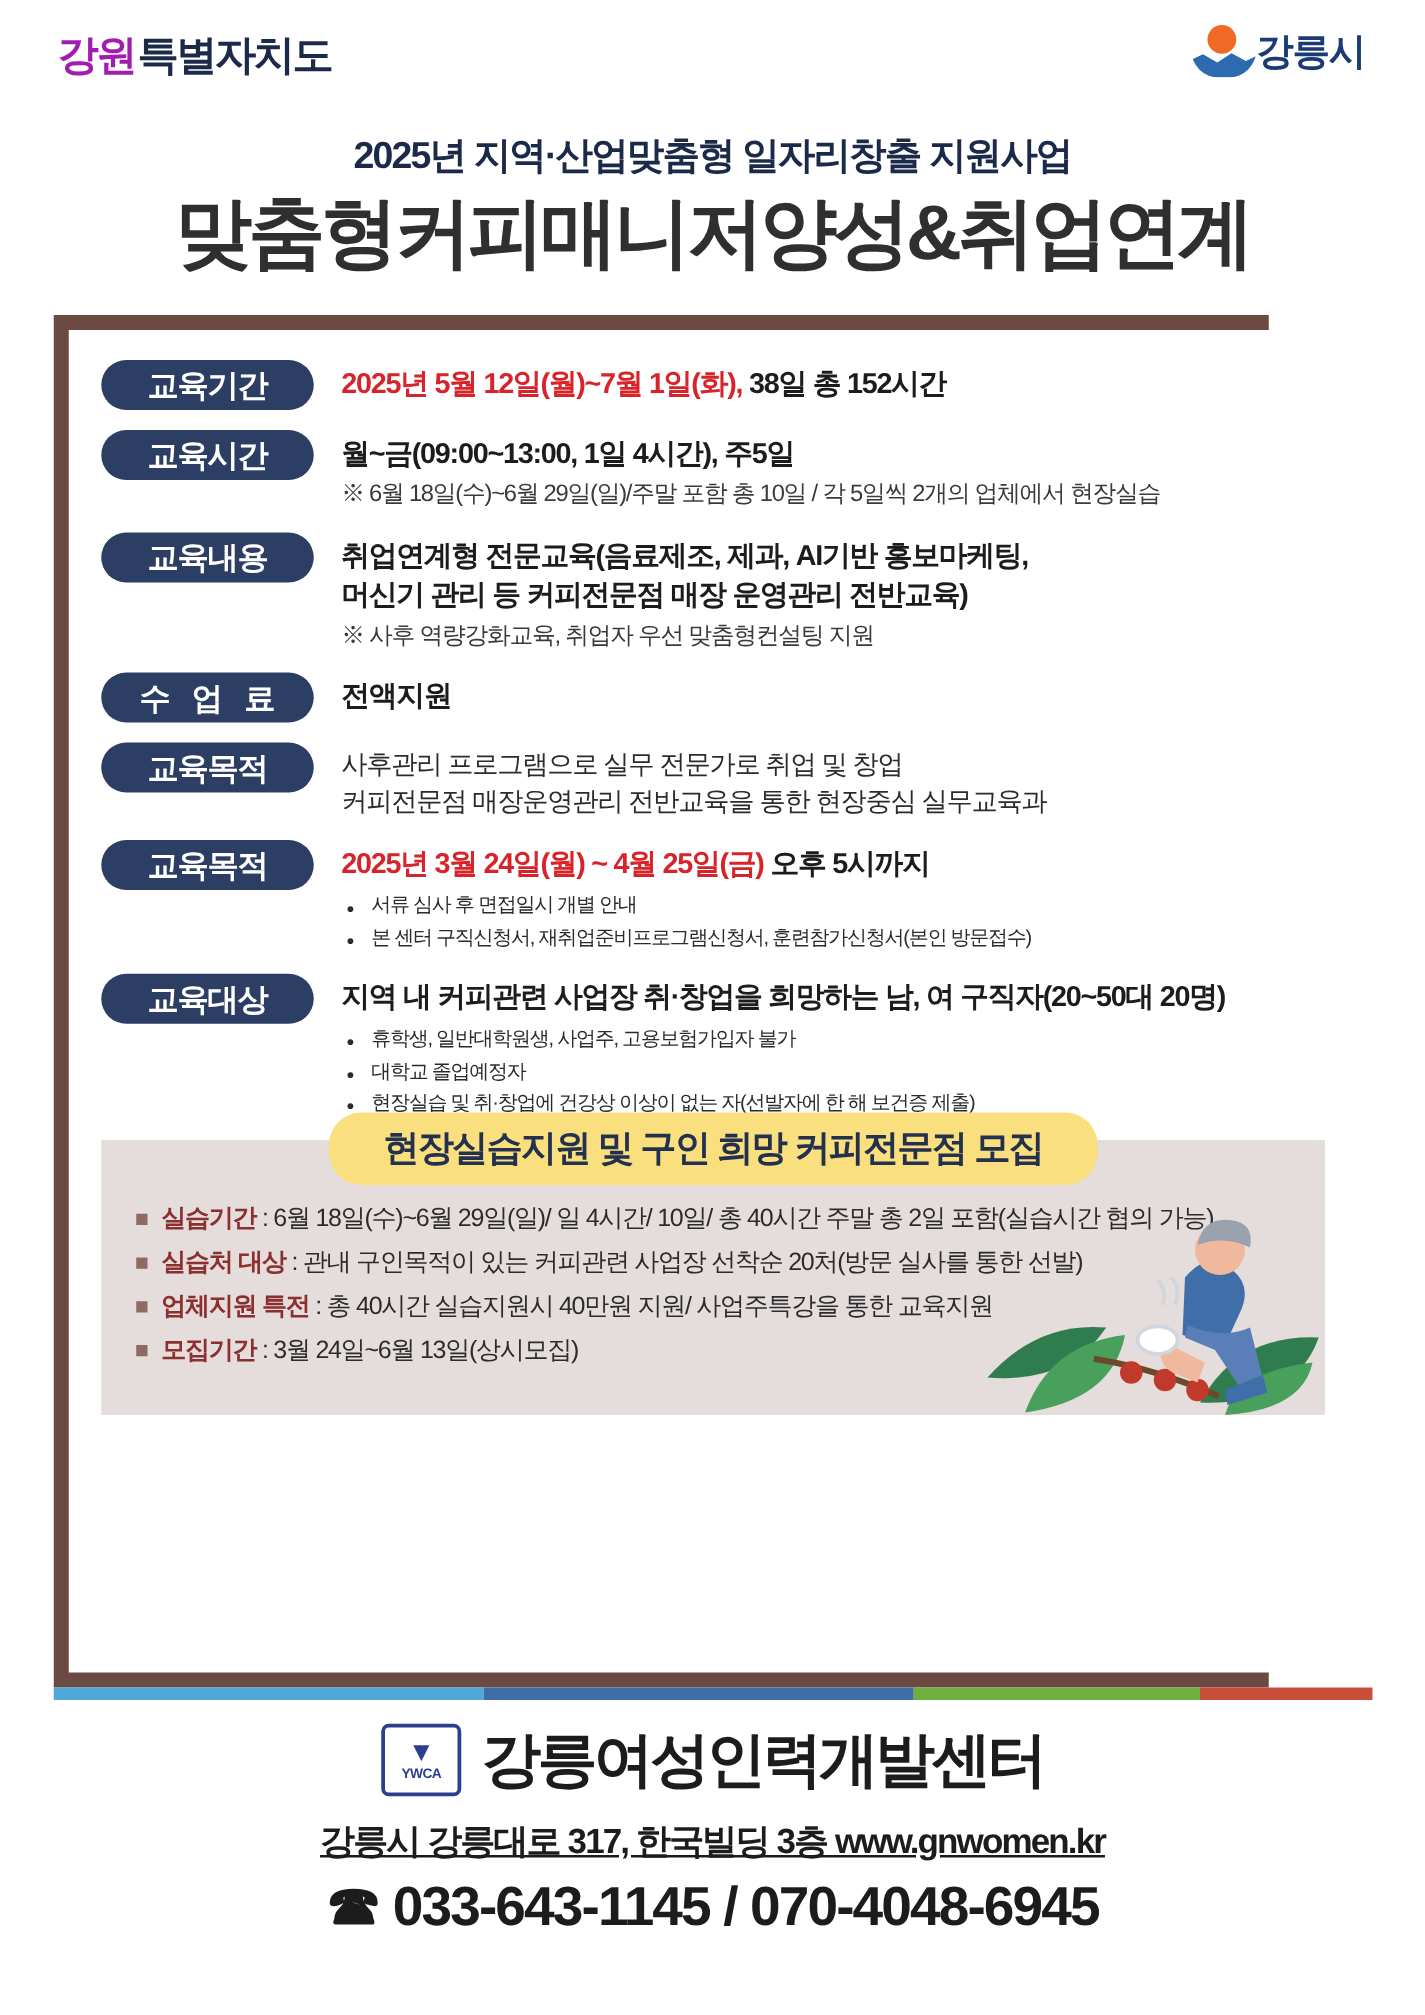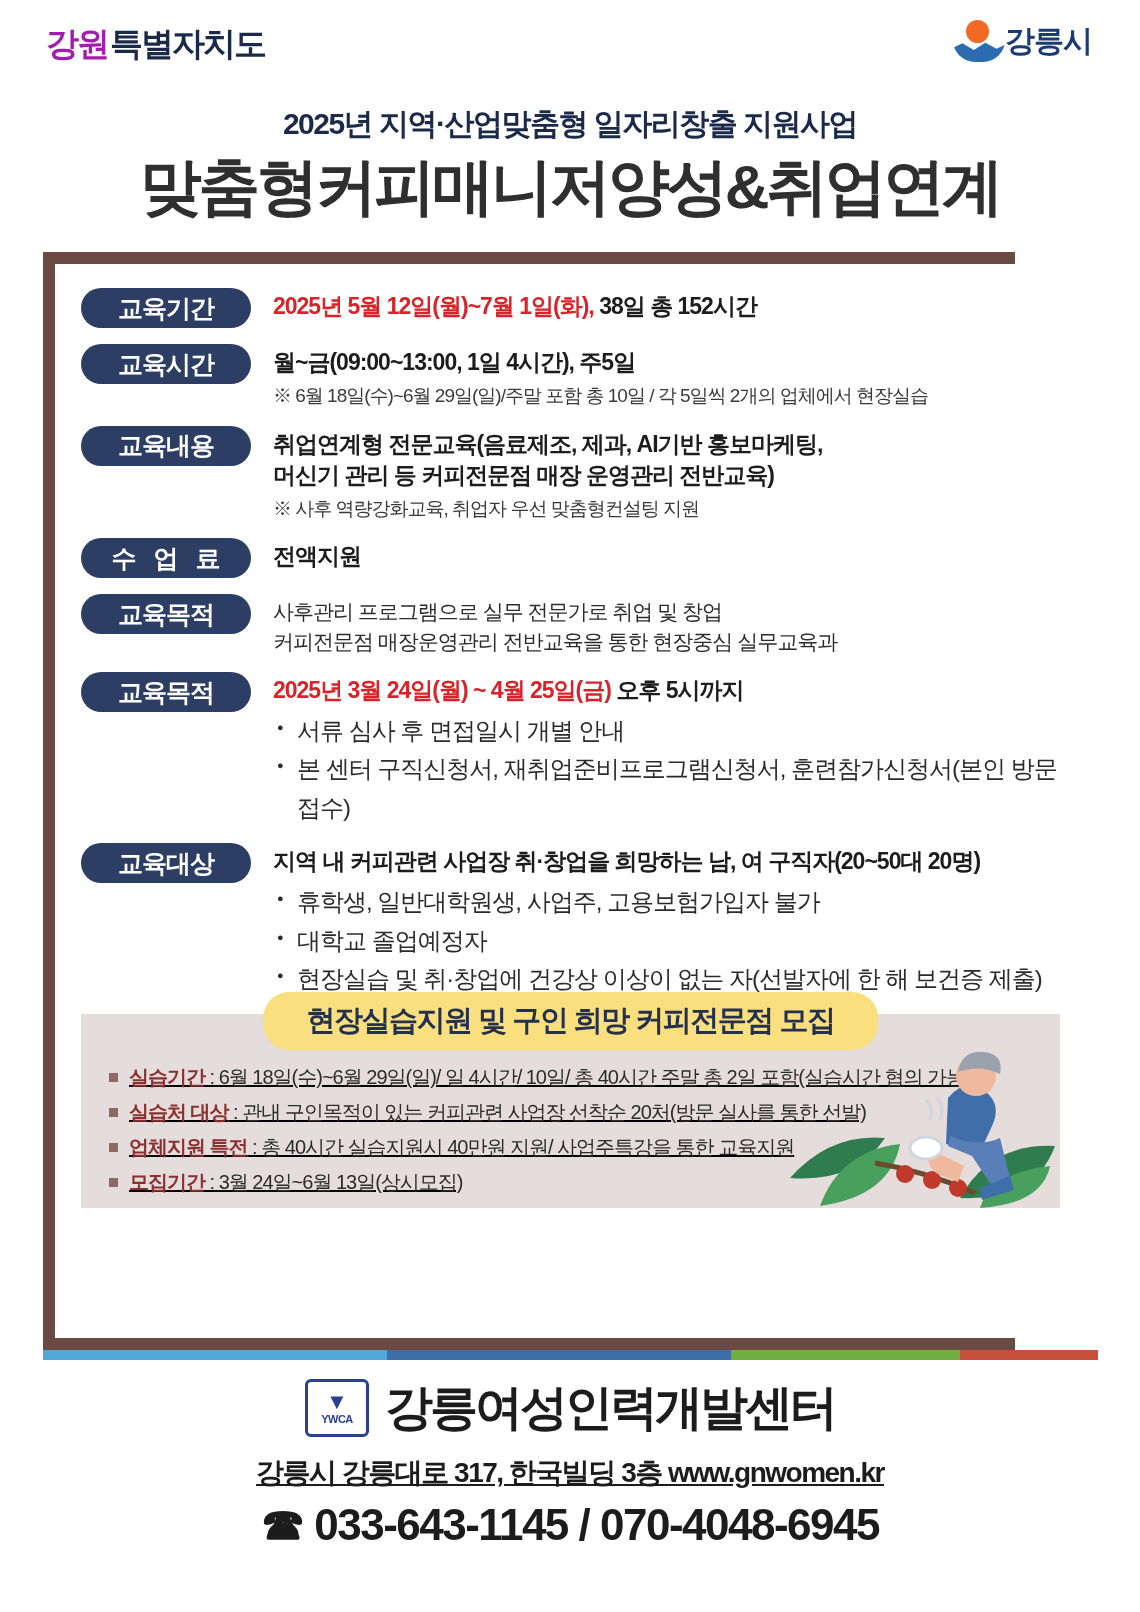--- a/index.html
+++ b/index.html
@@ -169,21 +169,21 @@
     line-height: 1.45;
     margin-top: 4px;
   }
   .red { color: #d8232a; }
   .bullets {
     margin: 6px 0 0 0;
     padding: 0;
     list-style: none;
   }
   .bullets li {
-    font-size: 24px;
+    font-size: 16px;
     color: #2b2b2b;
     letter-spacing: -1px;
     line-height: 1.6;
     padding-left: 24px;
     position: relative;
   }
   .bullets li::before {
     content: "●";
     position: absolute;
     left: 4px;
@@ -191,24 +191,23 @@
     font-size: 11px;
     line-height: 2.9;
     color: #2b2b2b;
   }
 
   
   .highlight-wrap {
     position: relative;
     margin-top: 14px;
     background: #e5dcdc;
-    padding: 40px 26px 8px 26px;
+    padding: 40px 26px 34px 26px;
     min-height: 186px;
     box-sizing: border-box;
-    text-decoration: underline;
   }
   .highlight-title {
     position: absolute;
     left: 50%;
     transform: translateX(-50%);
     top: -22px;
     background: #fadf7f;
     border-radius: 26px;
     padding: 9px 44px;
     font-size: 29px;

